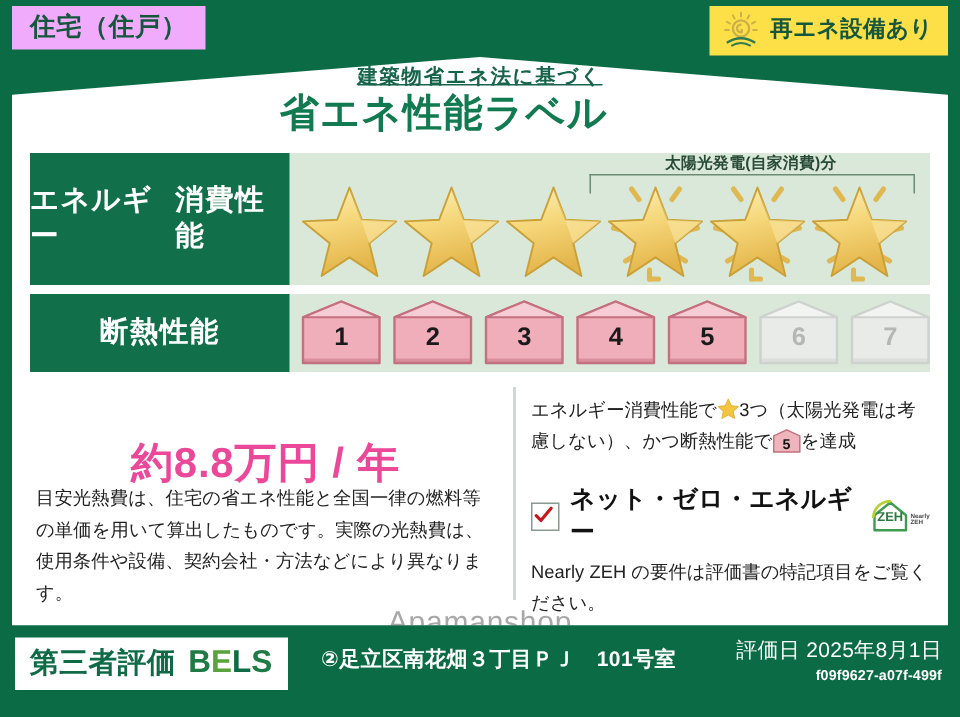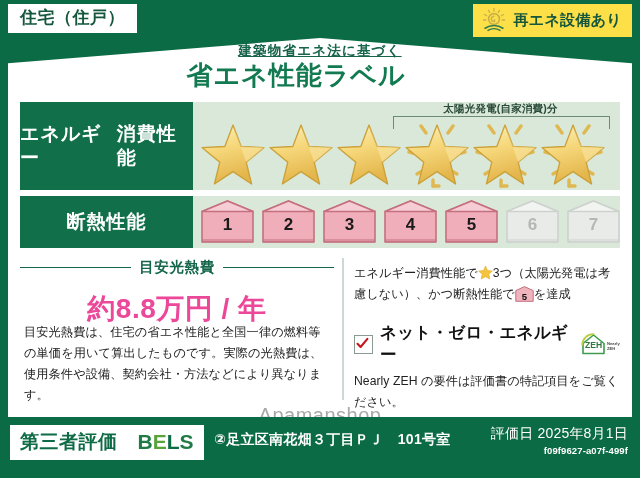--- a/index.html
+++ b/index.html
@@ -18,21 +18,21 @@
     position:absolute;left:0;top:0;width:640px;height:96px;
     background:#0b6b45;overflow:hidden;
   }
   .house-peak{
     position:absolute;left:8px;top:38px;width:624px;height:60px;
     background:#ffffff;
     clip-path:polygon(50% 0%, 100% 42%, 100% 100%, 0% 100%, 0% 42%);
   }
   .pill-housetype{
     position:absolute;left:8px;top:4px;
-    background:#ffffff;
+    background:#f0abfc;
     padding:4px 12px 5px 12px;
     font-size:17px;font-weight:bold;color:#15573c;
     letter-spacing:0.5px;
     line-height:1.15;
   }
   .pill-renew{
     position:absolute;right:8px;top:4px;
     background:#fde047;
     padding:3px 10px 4px 8px;
     display:flex;align-items:center;gap:6px;
@@ -147,21 +147,21 @@
   .inline-house .n{
     position:absolute;left:0;top:3px;width:19px;text-align:center;
     font-size:9.5px;font-weight:bold;color:#111;
   }
   
   .bottom-band{
     position:absolute;left:0;top:417px;width:640px;height:61px;background:#0b6b45;
   }
   .bels-box{
     position:absolute;left:10px;top:8px;background:#ffffff;
-    padding:4px 10px 5px 10px;display:flex;align-items:center;gap:20px;
+    padding:4px 10px 5px 10px;display:flex;align-items:center;gap:8px;
   }
   .bels-jp{font-size:19px;font-weight:bold;color:#0f6b46;letter-spacing:0.5px;}
   .bels-en{font-size:21px;font-weight:bold;letter-spacing:0px;}
   .bels-en .b1{color:#1f7a45;}
   .bels-en .b2{color:#5aa33c;}
   .bels-en .b3{color:#0f6b46;}
   .bels-en .b4{color:#1f7a45;}
   .addr{
     position:absolute;left:214px;top:14px;
     font-size:14px;font-weight:bold;color:#ffffff;letter-spacing:0.3px;
@@ -407,25 +407,20 @@
       <rect x="3" y="40" width="51" height="3.6" fill="#cdd2ce" opacity="0.5"></rect>
     </svg>
     <span class="house-num off">7</span>
           </div>
         </div>
     </div>
 
     <div class="lower">
 
       <div class="col-left">
-        <div class="cost-head">
-          <span class="hr"></span>
-          <span>目安光熱費</span>
-          <span class="hr"></span>
-        </div>
         <div class="cost-value">約8.8万円 / 年</div>
         <div class="cost-note">目安光熱費は、住宅の省エネ性能と全国一律の燃料等の単価を用いて算出したものです。実際の光熱費は、使用条件や設備、契約会社・方法などにより異なります。</div>
       </div>
 
       <div class="col-div"></div>
 
       <div class="col-right">
 
         <div class="zeh-block zeh-b1">
           <div class="zeh-body"><span>エネルギー消費性能で</span><span class="inline-star"><svg width="15" height="15" viewBox="0 0 24 24">

